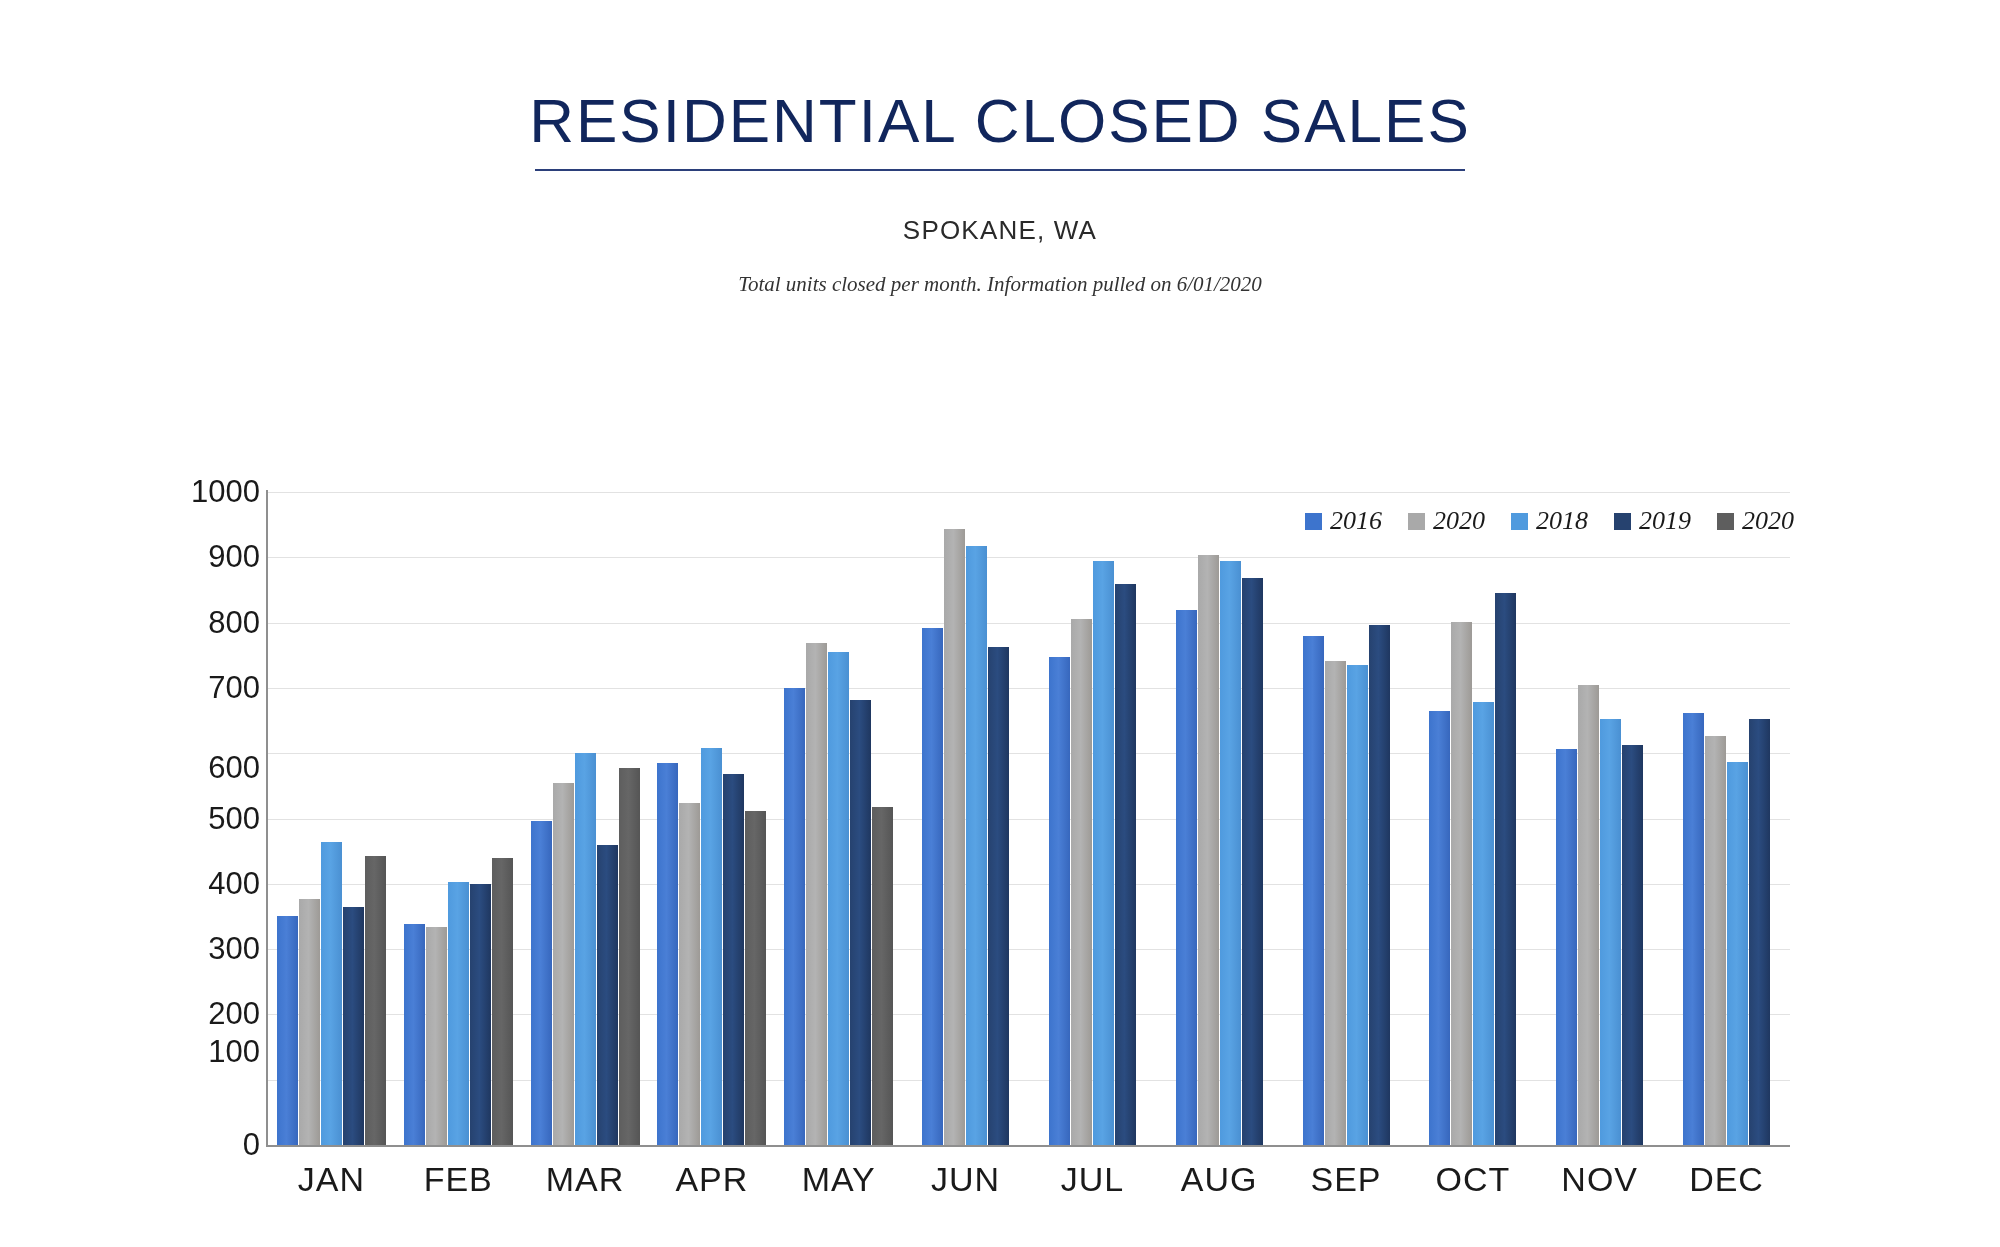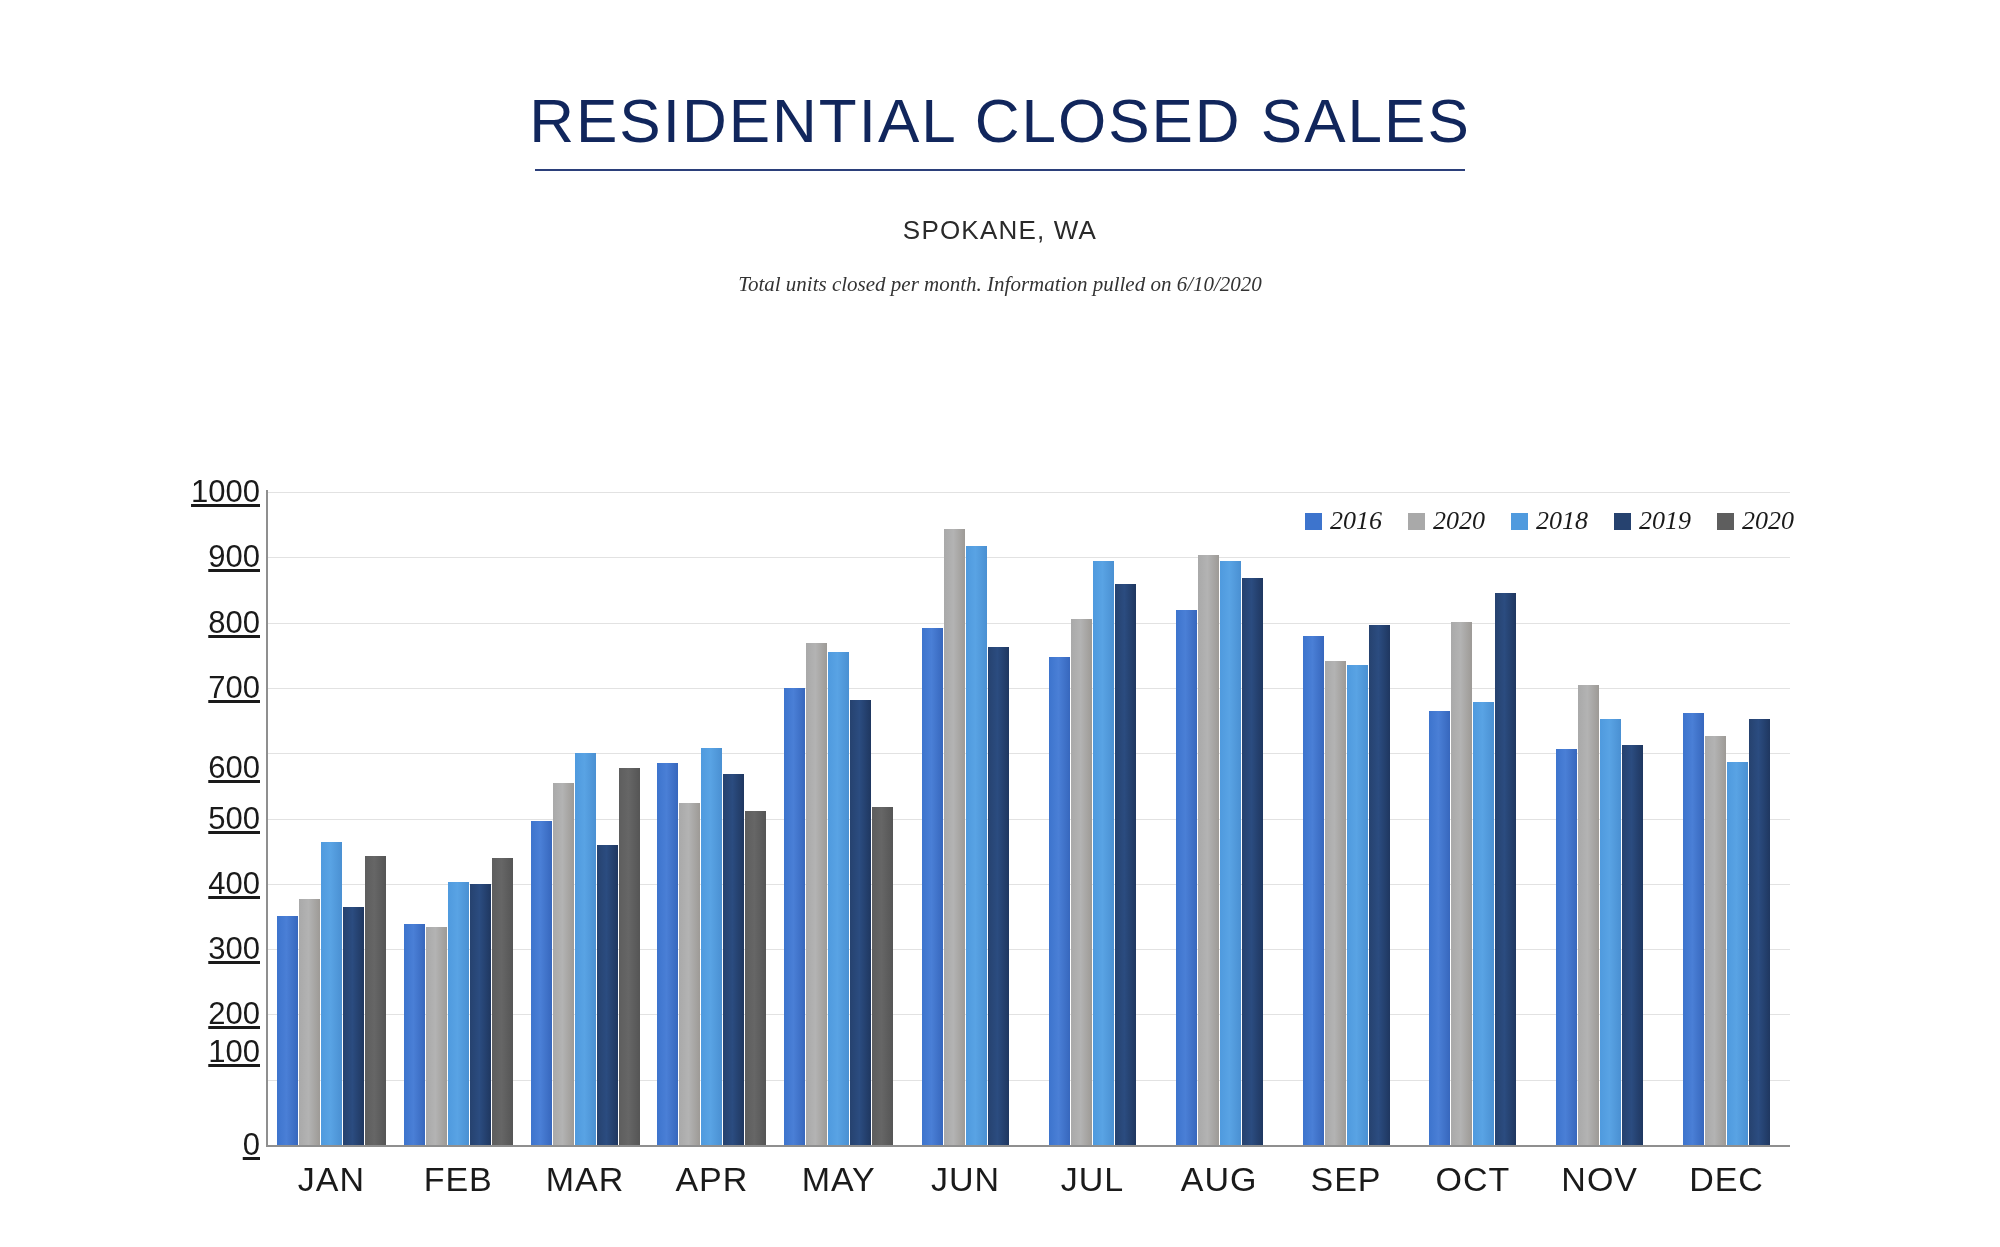--- a/index.html
+++ b/index.html
@@ -81,21 +81,20 @@
   }
   .y-tick {
     position: absolute;
     right: 0;
     text-align: right;
     font-size: 31px;
     color: #1a1a1a;
     font-family: "Liberation Sans", sans-serif;
     transform: translateY(-50%);
     white-space: nowrap;
-    text-decoration: underline;
   }
   #gridlines {
     position: absolute;
     left: 268px;
     width: 1522px;
     top: 0; height: 1247px;
   }
   .gridline {
     position: absolute;
     left: 0; width: 1522px;
@@ -195,21 +194,21 @@
     line-height: 1;
   }
 </style>
 </head>
 <body>
 
 <div id="header">
   <div id="chart-title">RESIDENTIAL CLOSED SALES</div>
   <div id="title-underline"></div>
   <div id="chart-location">SPOKANE, WA</div>
-  <div id="chart-note">Total units closed per month.  Information pulled on 6/10/2020</div>
+  <div id="chart-note">Total units closed per month.  Information pulled on 6/01/2020</div>
 </div>
 
 <div id="plot-wrap">
   <div id="plot-inner">
     <div id="gridlines">
         <div class="gridline" style="top: 492px;"></div>
         <div class="gridline" style="top: 557.3px;"></div>
         <div class="gridline" style="top: 622.6px;"></div>
         <div class="gridline" style="top: 687.9px;"></div>
         <div class="gridline" style="top: 753.2px;"></div>

